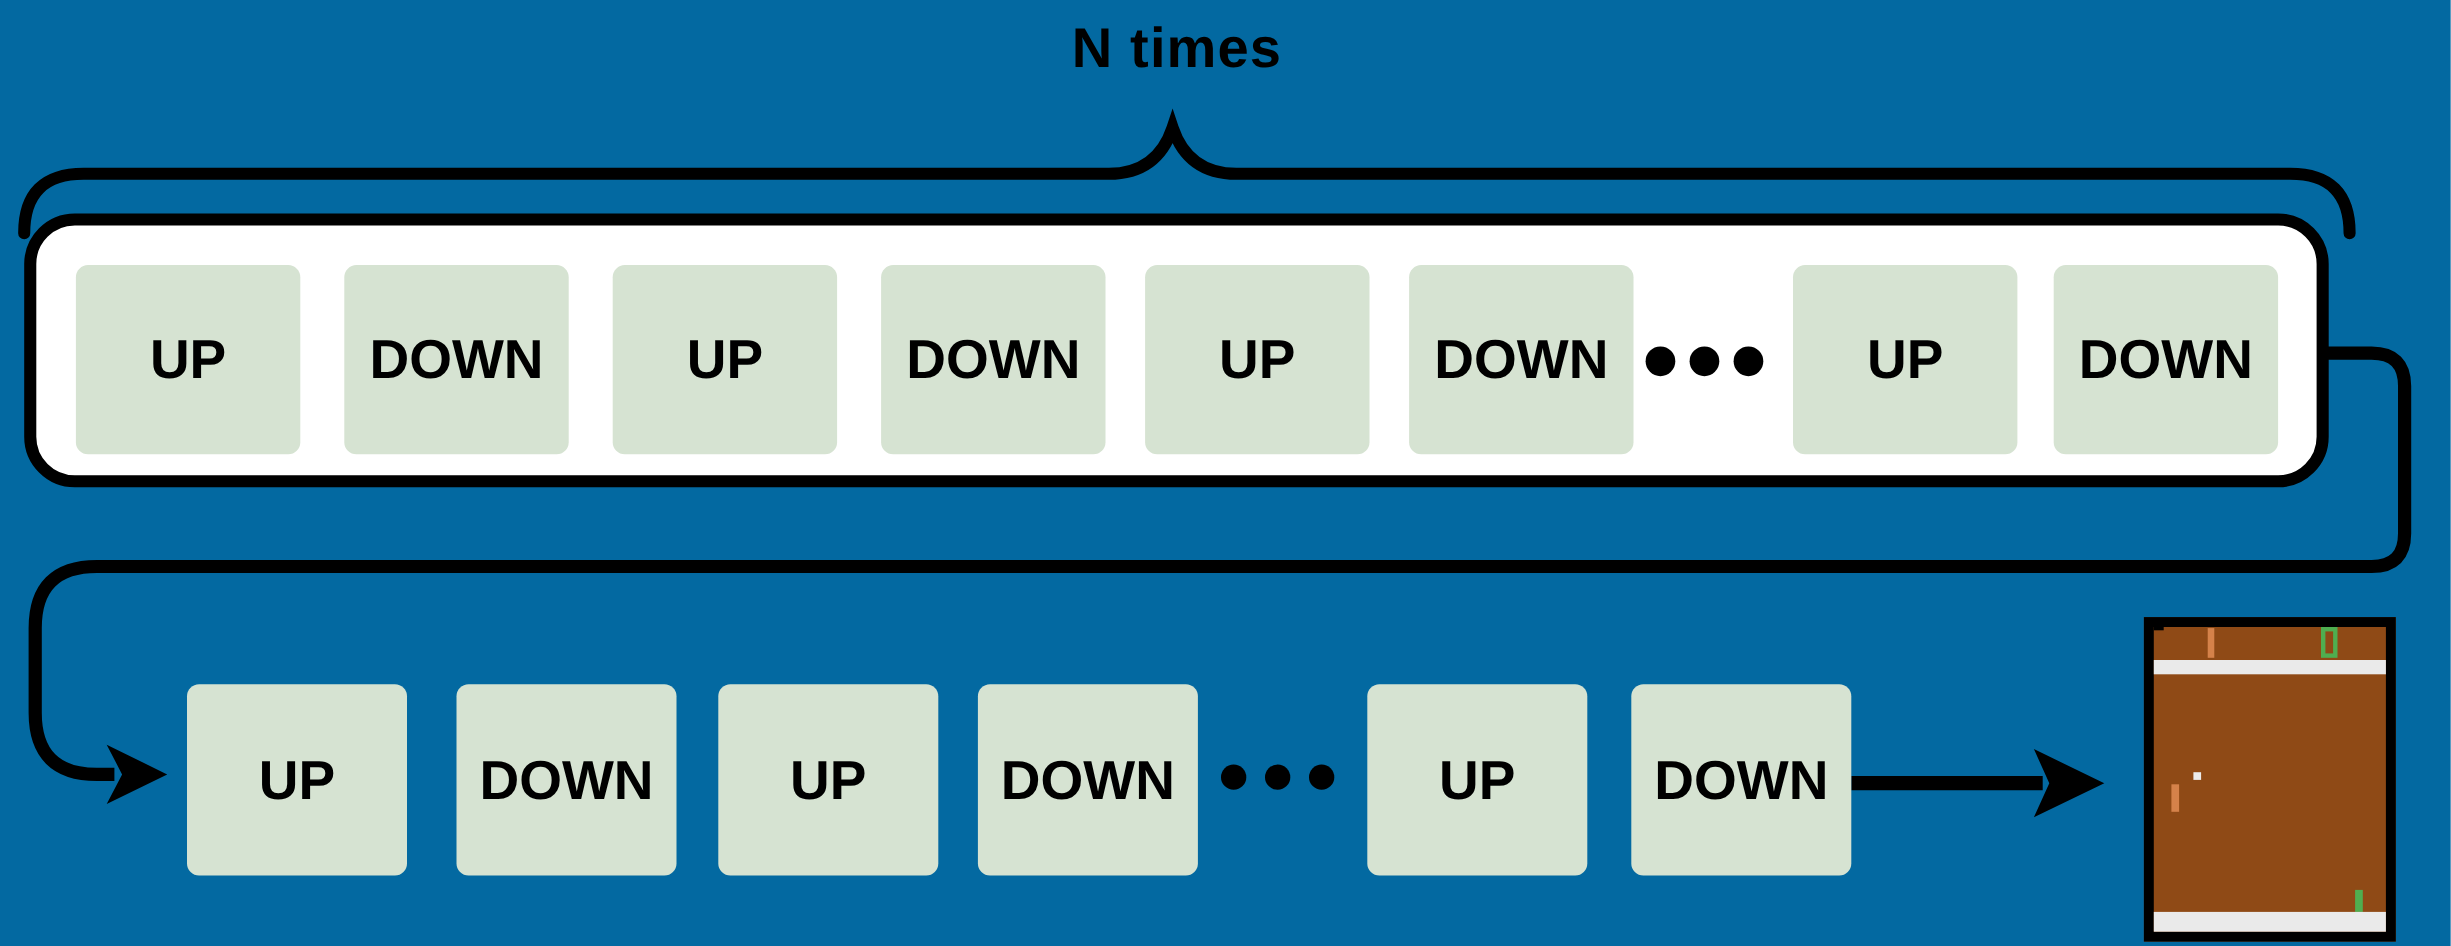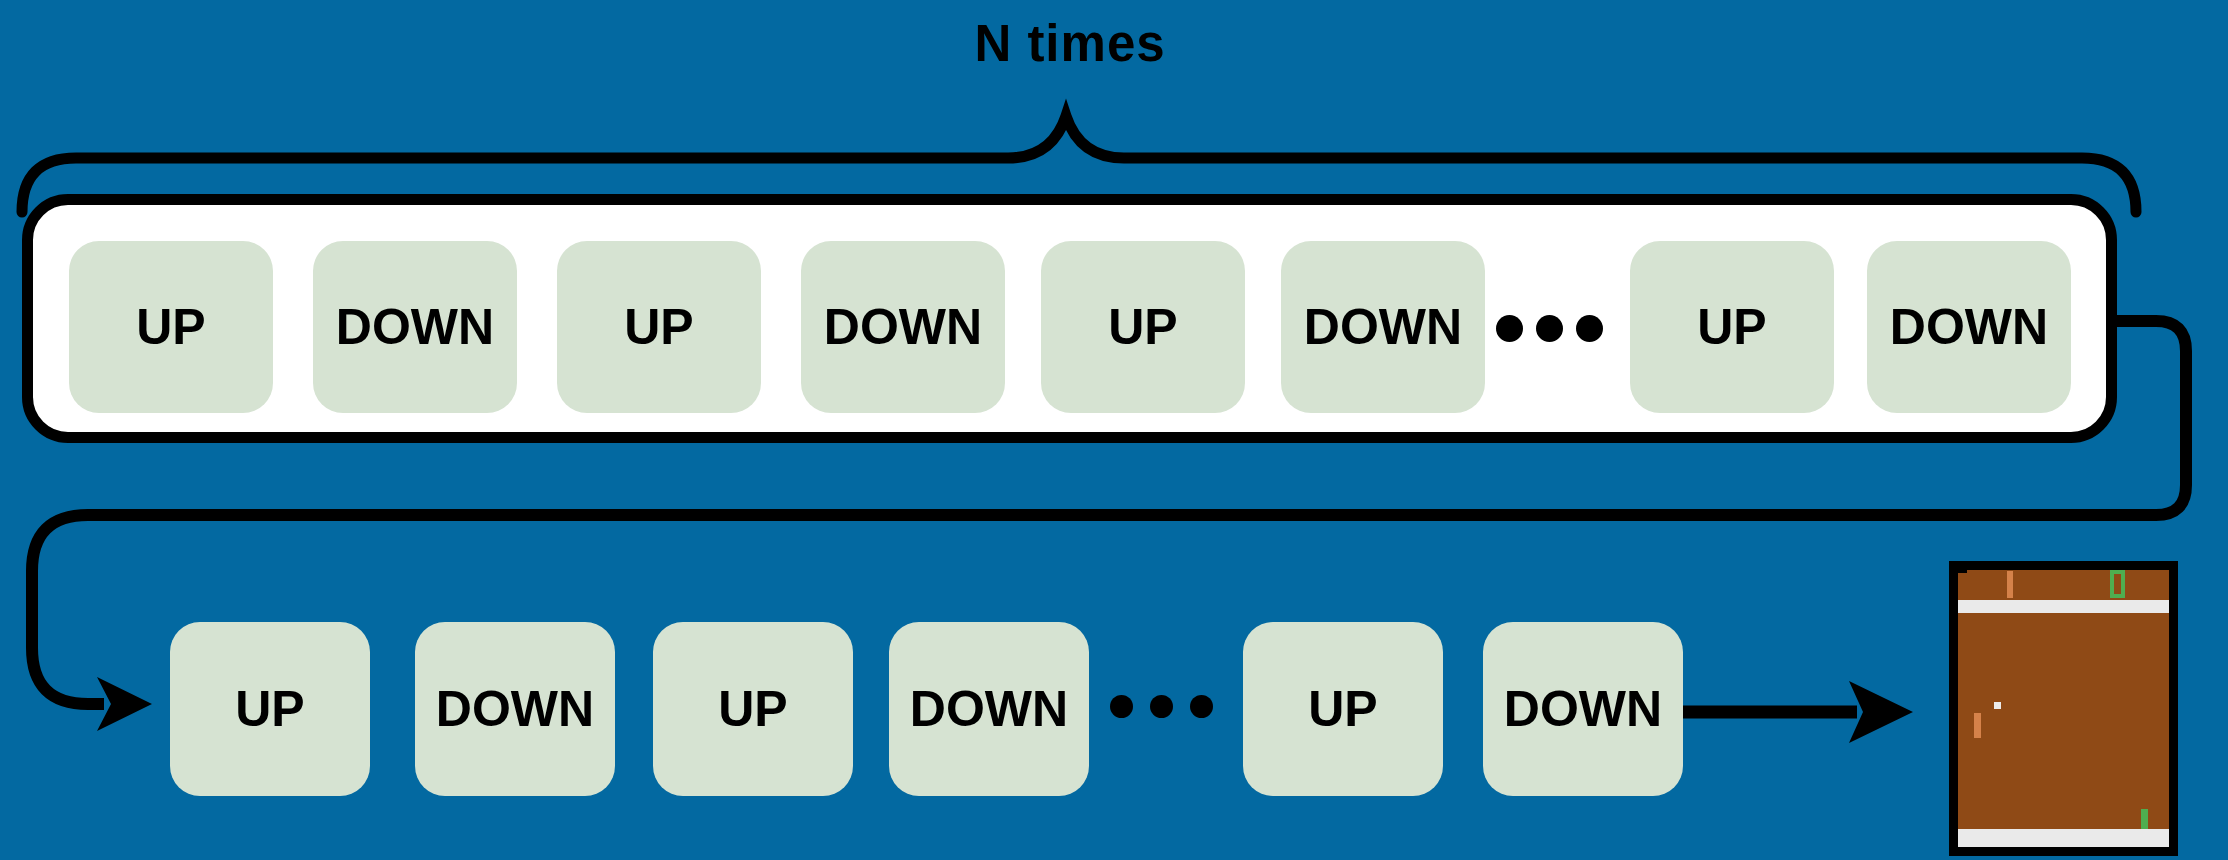--- a/index.html
+++ b/index.html
@@ -40,21 +40,21 @@
     top: 194px;
     width: 2095px;
     height: 249px;
     border: 11px solid #000000;
     border-radius: 46px;
     box-sizing: border-box;
     background: #ffffff;
   }
   .abox {
     position: absolute;
-    border-radius: 30px;
+    border-radius: 11px;
     display: flex;
     align-items: center;
     justify-content: center;
   }
   .abox .abox-label {
     font-size: 50px;
     font-weight: bold;
     color: #000000;
     letter-spacing: 0px;
   }

